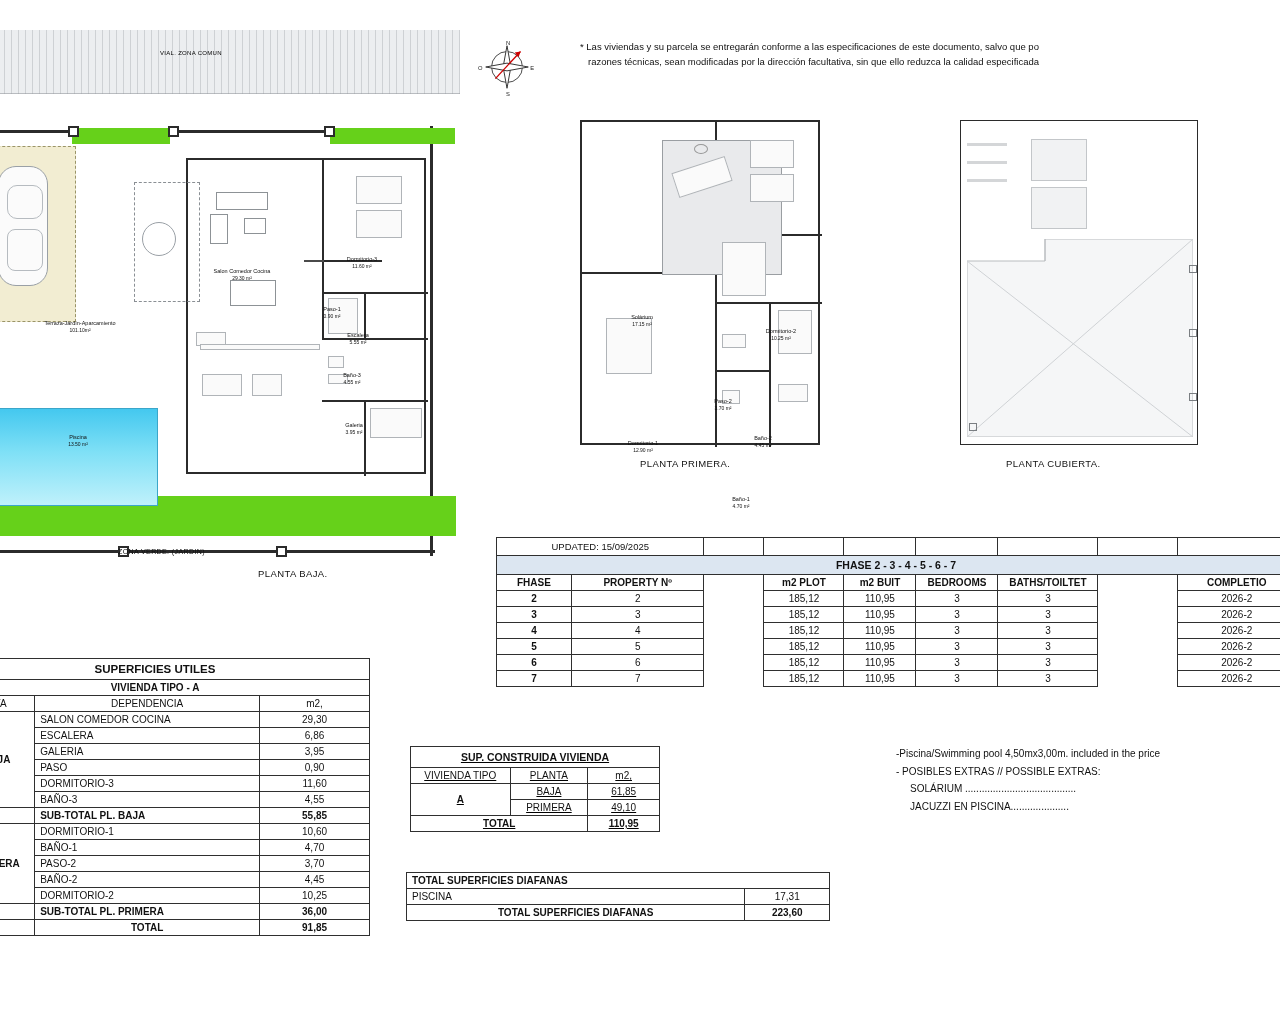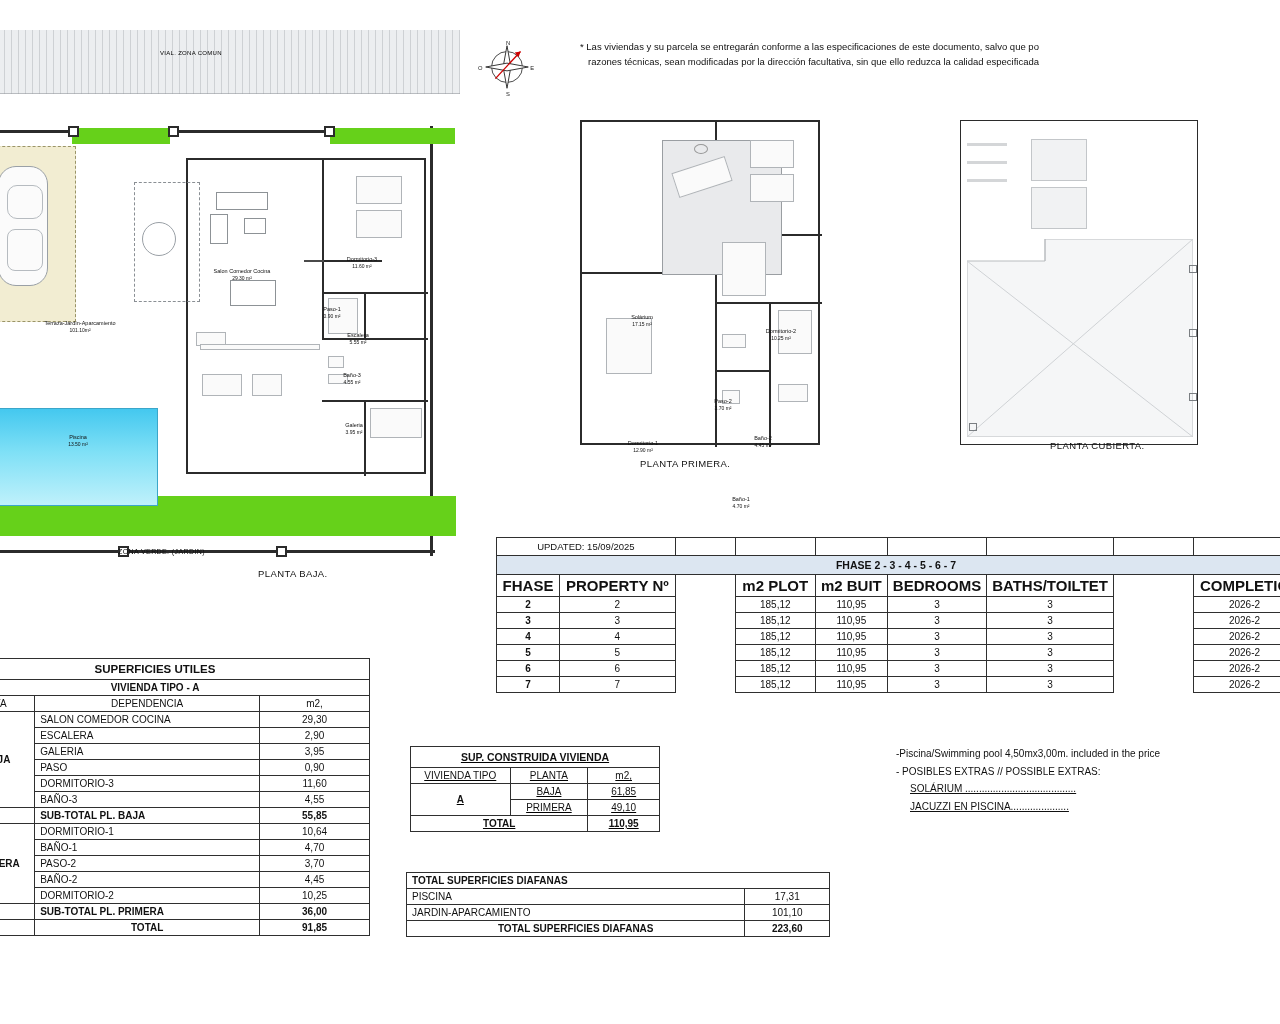--- a/index.html
+++ b/index.html
@@ -123,27 +123,27 @@
 
   
   #tbl-diafanas { position:absolute; left:406px; top:872px; }
   #tbl-diafanas table { width:424px; }
 
   
   #tbl-fhase { position:absolute; left:496px; top:537px; width:800px; }
   #tbl-fhase table { width:800px; font-size:10px; }
   #tbl-fhase .updated { background:#fff; font-weight:normal; font-size:9.5px; padding:3px 12px; }
   #tbl-fhase .fhase-title { background:#dce6f1; font-weight:bold; font-size:10.5px; padding:3px 6px; }
-  #tbl-fhase th { background:#fff; font-weight:bold; text-align:center; font-size:15px; }
+  #tbl-fhase th { background:#fff; font-weight:bold; text-align:center; font-size:10px; }
   #tbl-fhase td { text-align:center; }
   .noborder { border:none !important; }
 
   
   #extras { position:absolute; left:896px; top:745px; font-size:10px; line-height:1.75; color:#111; }
-  #extras .ind { padding-left:14px;text-decoration:underline; }
+  #extras .ind { padding-left:14px; }
 </style>
 </head>
 <body>
 
 <div class="page">
 
   <div class="abs" id="planta-baja-drawing">
 
     <div class="pb-sky">
       <div class="pb-hatch"></div>
@@ -325,21 +325,21 @@
         <polygon points="0,22 78,22 78,0 226,0 226,198 0,198" fill="#f5f6f7" stroke="#b9bcbf" stroke-width="1"></polygon>
         <line x1="0" y1="22" x2="226" y2="198" stroke="#cfd2d5" stroke-width="1"></line>
         <line x1="226" y1="0" x2="0" y2="198" stroke="#cfd2d5" stroke-width="1"></line>
         <line x1="78" y1="0" x2="78" y2="22" stroke="#b9bcbf" stroke-width="1"></line>
       </svg>
       <div class="abs" style="left:228px; top:144px; width:8px; height:8px; border:1px solid #7a7e82;"></div>
       <div class="abs" style="left:228px; top:208px; width:8px; height:8px; border:1px solid #7a7e82;"></div>
       <div class="abs" style="left:228px; top:272px; width:8px; height:8px; border:1px solid #7a7e82;"></div>
       <div class="abs" style="left:8px; top:302px; width:8px; height:8px; border:1px solid #7a7e82;"></div>
     </div>
-    <div class="caption" style="left:106px; top:330px;margin-left:44px;">PLANTA CUBIERTA.</div>
+    <div class="caption" style="left:106px; top:348px;">PLANTA CUBIERTA.</div>
   </div>
 
   <div id="tbl-fhase">
     <table>
       <tbody>
           <tr>
         <td class="updated" colspan="2">UPDATED: 15/09/2025</td>
         <td style="width:60px;"></td>
         <td style="width:80px;"></td>
         <td style="width:72px;"></td>
@@ -453,21 +453,21 @@
         <th style="width:215px;text-align:center;" class="ctr">DEPENDENCIA</th>
         <th style="width:105px;" class="ctr">m2,</th>
       </tr>
       <tr>
         <td rowspan="6" class="ctr bold">PL. BAJA</td>
         <td>SALON COMEDOR COCINA</td>
         <td class="ctr">29,30</td>
       </tr>
       <tr>
         <td>ESCALERA</td>
-        <td class="ctr">2,90</td>
+        <td class="ctr">6,86</td>
       </tr>
       <tr>
         <td>GALERIA</td>
         <td class="ctr">3,95</td>
       </tr>
       <tr>
         <td>PASO</td>
         <td class="ctr">0,90</td>
       </tr>
       <tr>
@@ -479,21 +479,21 @@
         <td class="ctr">4,55</td>
       </tr>
       <tr>
         <td></td>
         <td class="bold">SUB-TOTAL PL. BAJA</td>
         <td class="ctr bold">55,85</td>
       </tr>
       <tr>
         <td rowspan="5" class="ctr bold">PL. PRIMERA</td>
         <td>DORMITORIO-1</td>
-        <td class="ctr">10,64</td>
+        <td class="ctr">10,60</td>
       </tr>
       <tr>
         <td>BAÑO-1</td>
         <td class="ctr">4,70</td>
       </tr>
       <tr>
         <td>PASO-2</td>
         <td class="ctr">3,70</td>
       </tr>
       <tr>
@@ -550,24 +550,20 @@
     <table>
       <tbody>
           <tr>
             <td class="bold" colspan="2">TOTAL SUPERFICIES DIAFANAS</td>
           </tr>
       <tr>
         <td>PISCINA</td>
         <td class="ctr">17,31</td>
       </tr>
       <tr>
-        <td>JARDIN-APARCAMIENTO</td>
-        <td class="ctr">101,10</td>
-      </tr>
-      <tr>
         <td class="ctr bold">TOTAL SUPERFICIES DIAFANAS</td>
         <td class="ctr bold">223,60</td>
       </tr>
     </tbody>
       </table>
   </div>
 
 </div>
 
 </body></html>

